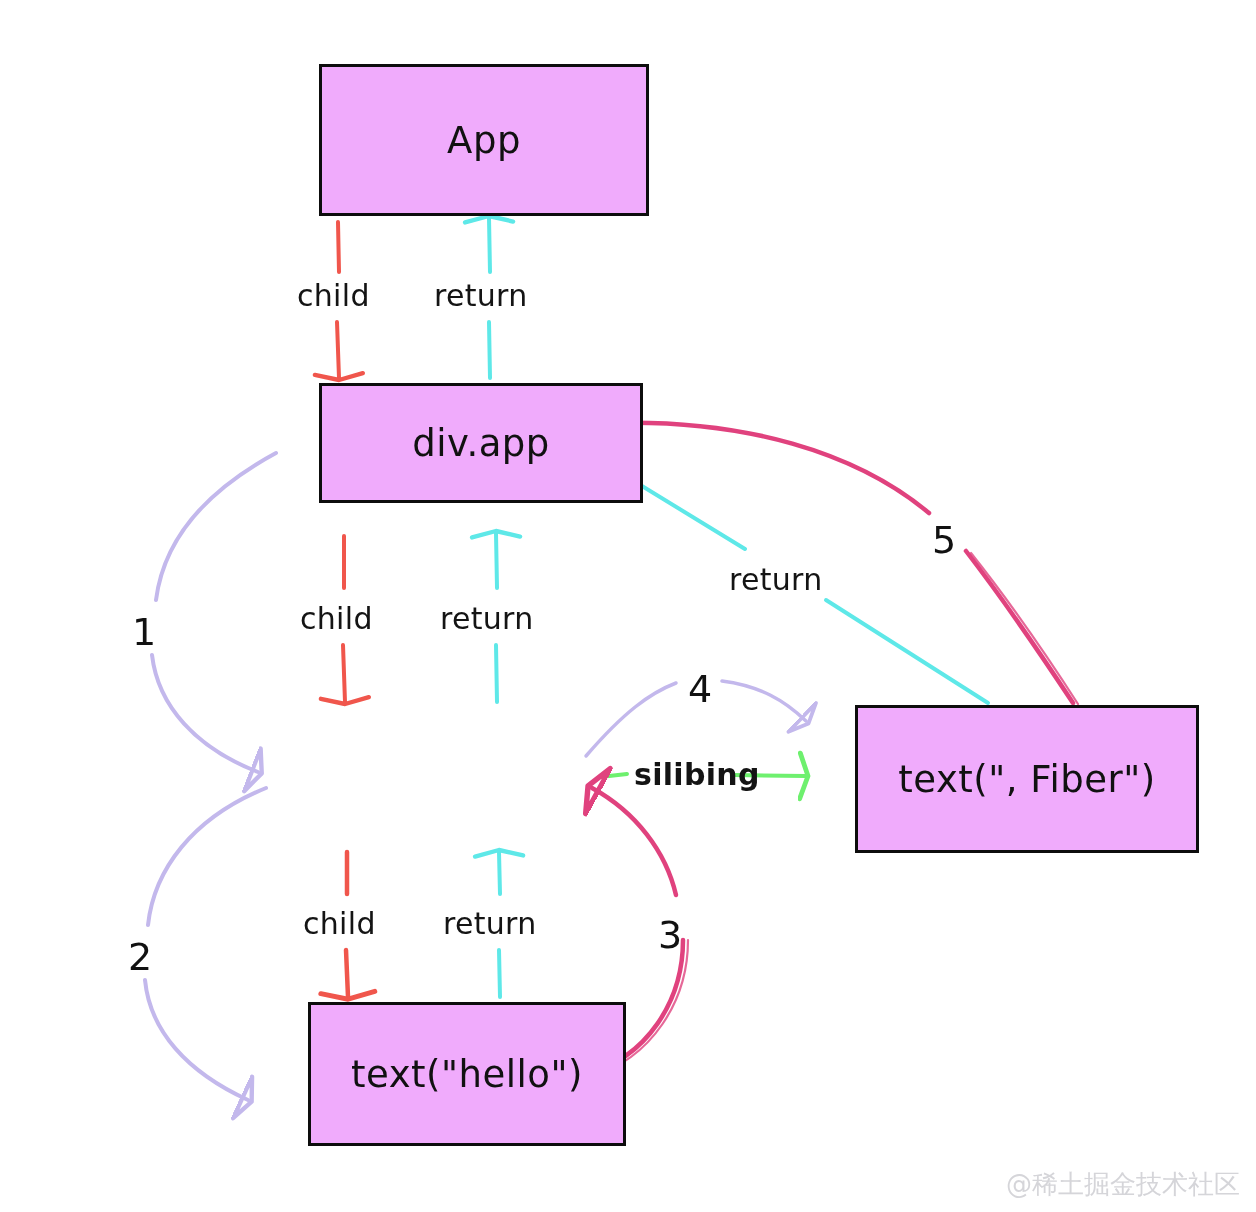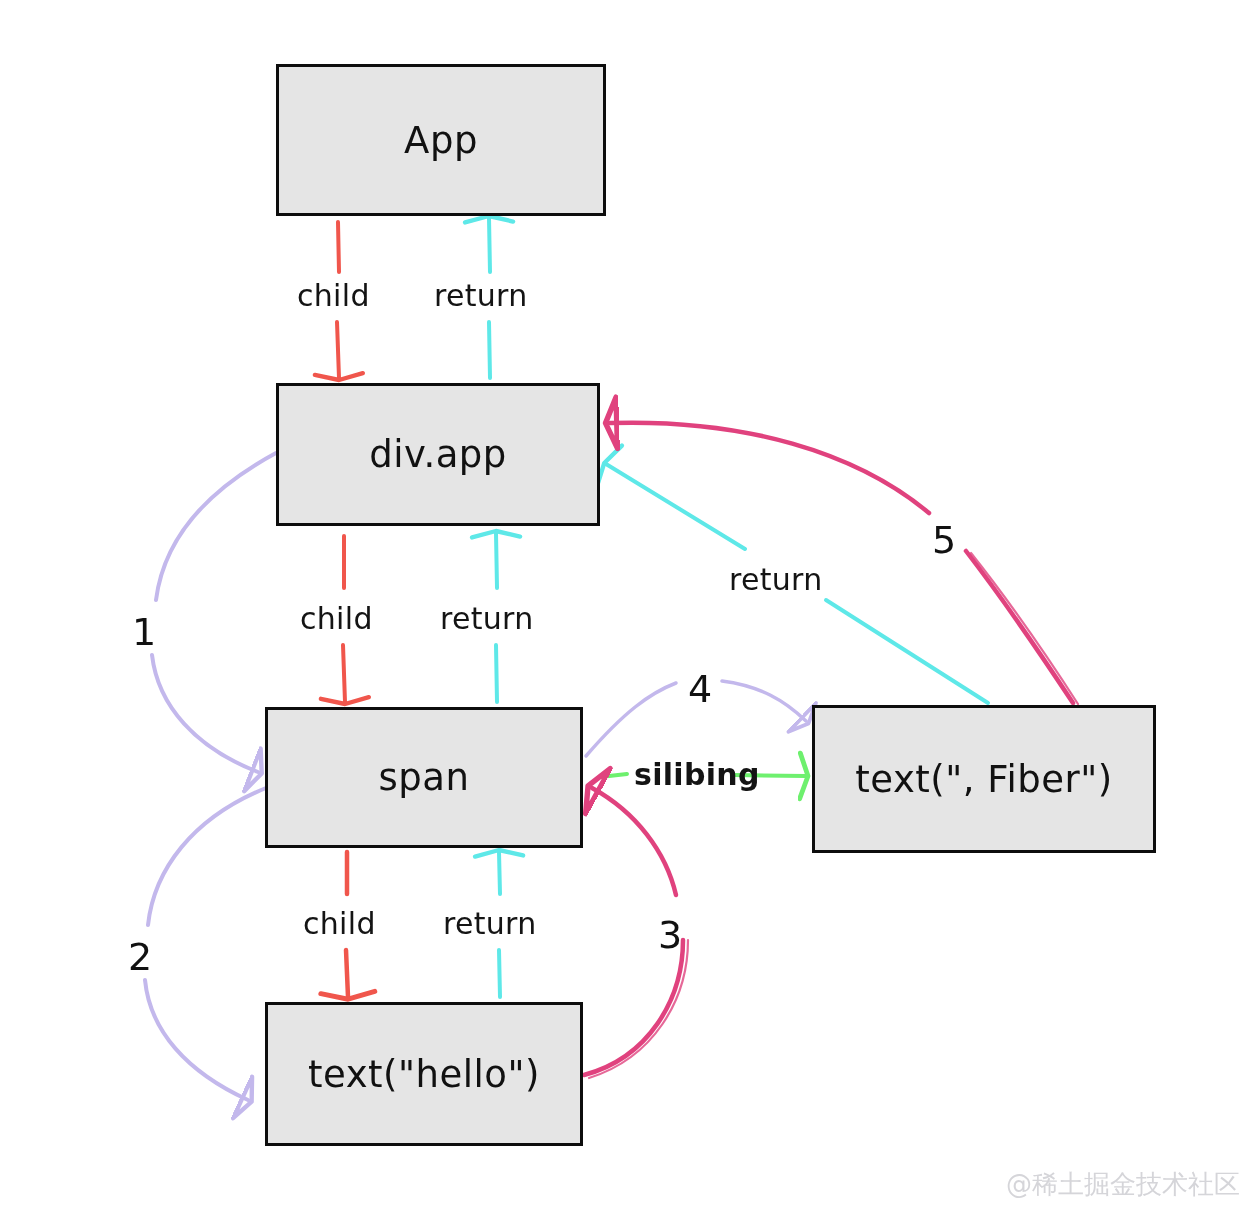--- a/index.html
+++ b/index.html
@@ -21,24 +21,25 @@
     position: absolute;
     top: 0;
     left: 0;
     width: 1256px;
     height: 1212px;
   }
   .node-box {
     position: absolute;
     box-sizing: border-box;
     border: 3px solid #0d0d0d;
-    background: #e5e5e5;
+    background: #f0abfc;
     display: flex;
     align-items: center;
     justify-content: center;
+    margin-left: 43px;
   }
   .node-label {
     font-family: "DejaVu Sans", sans-serif;
     font-size: 37px;
     color: #111111;
     letter-spacing: 0.5px;
     white-space: nowrap;
   }
   .edge-label {
     position: absolute;
@@ -149,27 +150,24 @@
       <path d="M1073,703 C1036,647 996,590 966,551" fill="none" stroke="#e0427e" stroke-width="4.5" stroke-linecap="round"></path>
       <path d="M1078,704 C1042,648 1002,592 971,553" fill="none" stroke="#e0427e" stroke-width="2.2" stroke-linecap="round" opacity="0.8"></path>
       <path d="M929,513 C856,452 744,419 610,423" fill="none" stroke="#e0427e" stroke-width="4.5" stroke-linecap="round" marker-end="url(#arrowPink)"></path>
     </g>
   </svg>
 
   <div class="node-box" style="left:276px;top:64px;width:330px;height:152px;">
     <span class="node-label">App</span>
   </div>
 
-  <div class="node-box" style="left:276px;top:383px;width:324px;height:143px;">
+  <div class="node-box" style="left:276px;top:383px;width:324px;height:120px;">
     <span class="node-label">div.app</span>
   </div>
 
-  <div class="node-box" style="left:265px;top:707px;width:318px;height:141px;">
-    <span class="node-label">span</span>
-  </div>
 
   <div class="node-box" style="left:265px;top:1002px;width:318px;height:144px;">
     <span class="node-label">text("hello")</span>
   </div>
 
   <div class="node-box" style="left:812px;top:705px;width:344px;height:148px;">
     <span class="node-label">text(", Fiber")</span>
   </div>
 
   <div class="edge-label" style="left:297px;top:278px;">child</div>

